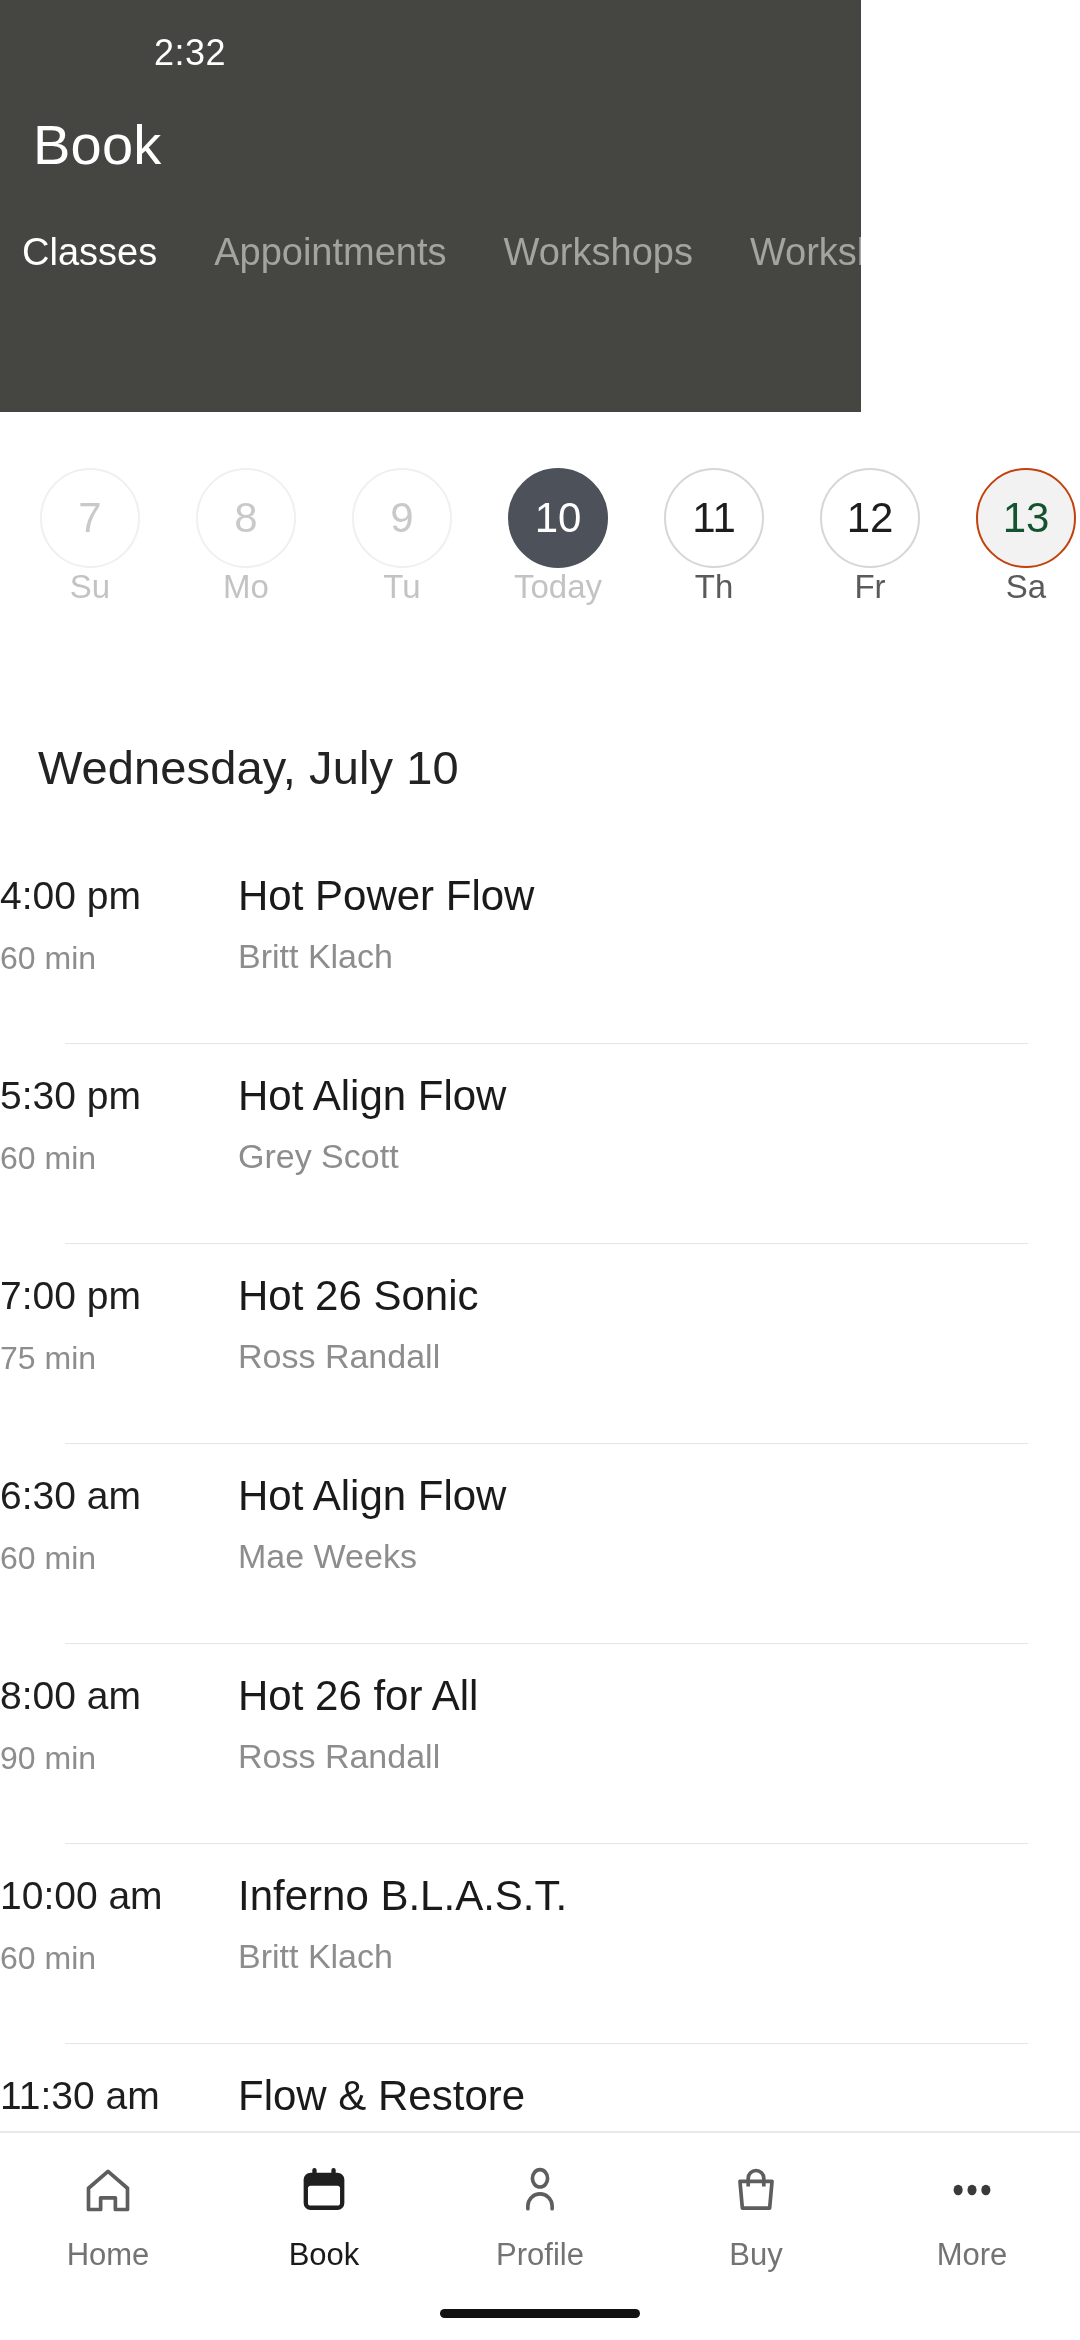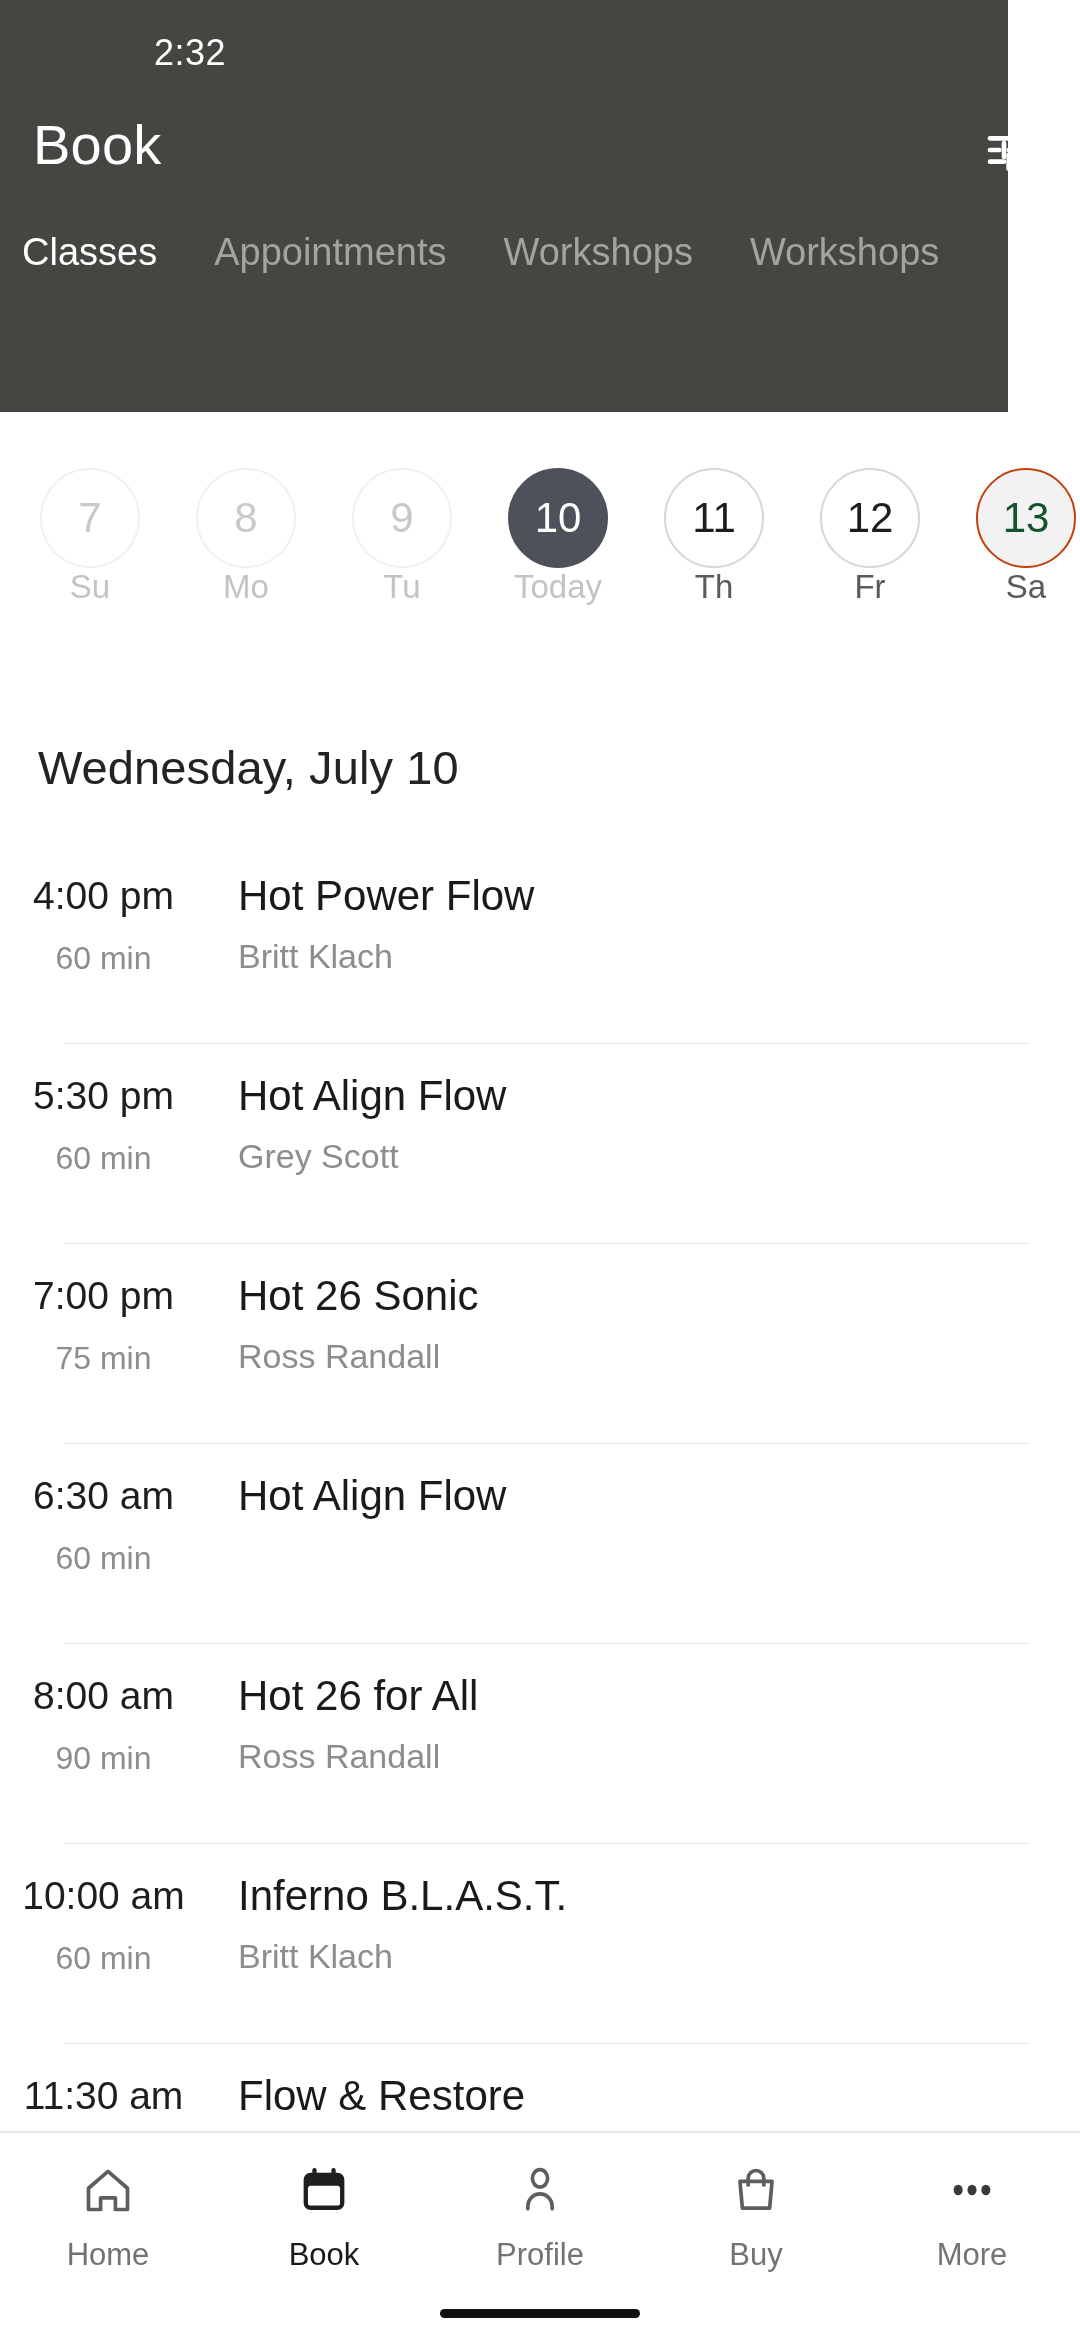--- a/index.html
+++ b/index.html
@@ -15,21 +15,21 @@
     width: 1080px;
     height: 2340px;
     background: #ffffff;
     overflow: hidden;
   }
 
   
   .header {
     position: absolute;
     top: 0; left: 0;
-    width: 1008px;
+    width: 861px;
     height: 412px;
     background: #454641;
     overflow: hidden;
   }
   .statusbar {
     position: absolute;
     top: 0; left: 0;
     width: 1080px;
     height: 100px;
   }
@@ -189,21 +189,21 @@
     left: 65px;
     width: 963px;
     height: 1px;
     background: #e6e6e6;
   }
   .classrow:first-child .divider { display: none; }
   .col-time {
     width: 225px;
     flex: 0 0 225px;
     padding-right: 18px;
-    text-align: center;
+    text-align: left;
     padding-top: 2px;
   }
   .time {
     font-size: 39px;
     color: #1e1e1e;
     line-height: 1.1;
   }
   .duration {
     margin-top: 22px;
     font-size: 32px;
@@ -374,20 +374,21 @@
         </div>
       </div>
       <div class="classrow">
         <div class="divider"></div>
         <div class="col-time">
           <div class="time">6:30 am</div>
           <div class="duration">60 min</div>
         </div>
         <div class="col-info">
           <div class="classname">Hot Align Flow</div>
+          <div class="instructor">Mae Weeks</div>
         </div>
       </div>
       <div class="classrow">
         <div class="divider"></div>
         <div class="col-time">
           <div class="time">8:00 am</div>
           <div class="duration">90 min</div>
         </div>
         <div class="col-info">
           <div class="classname">Hot 26 for All</div>

